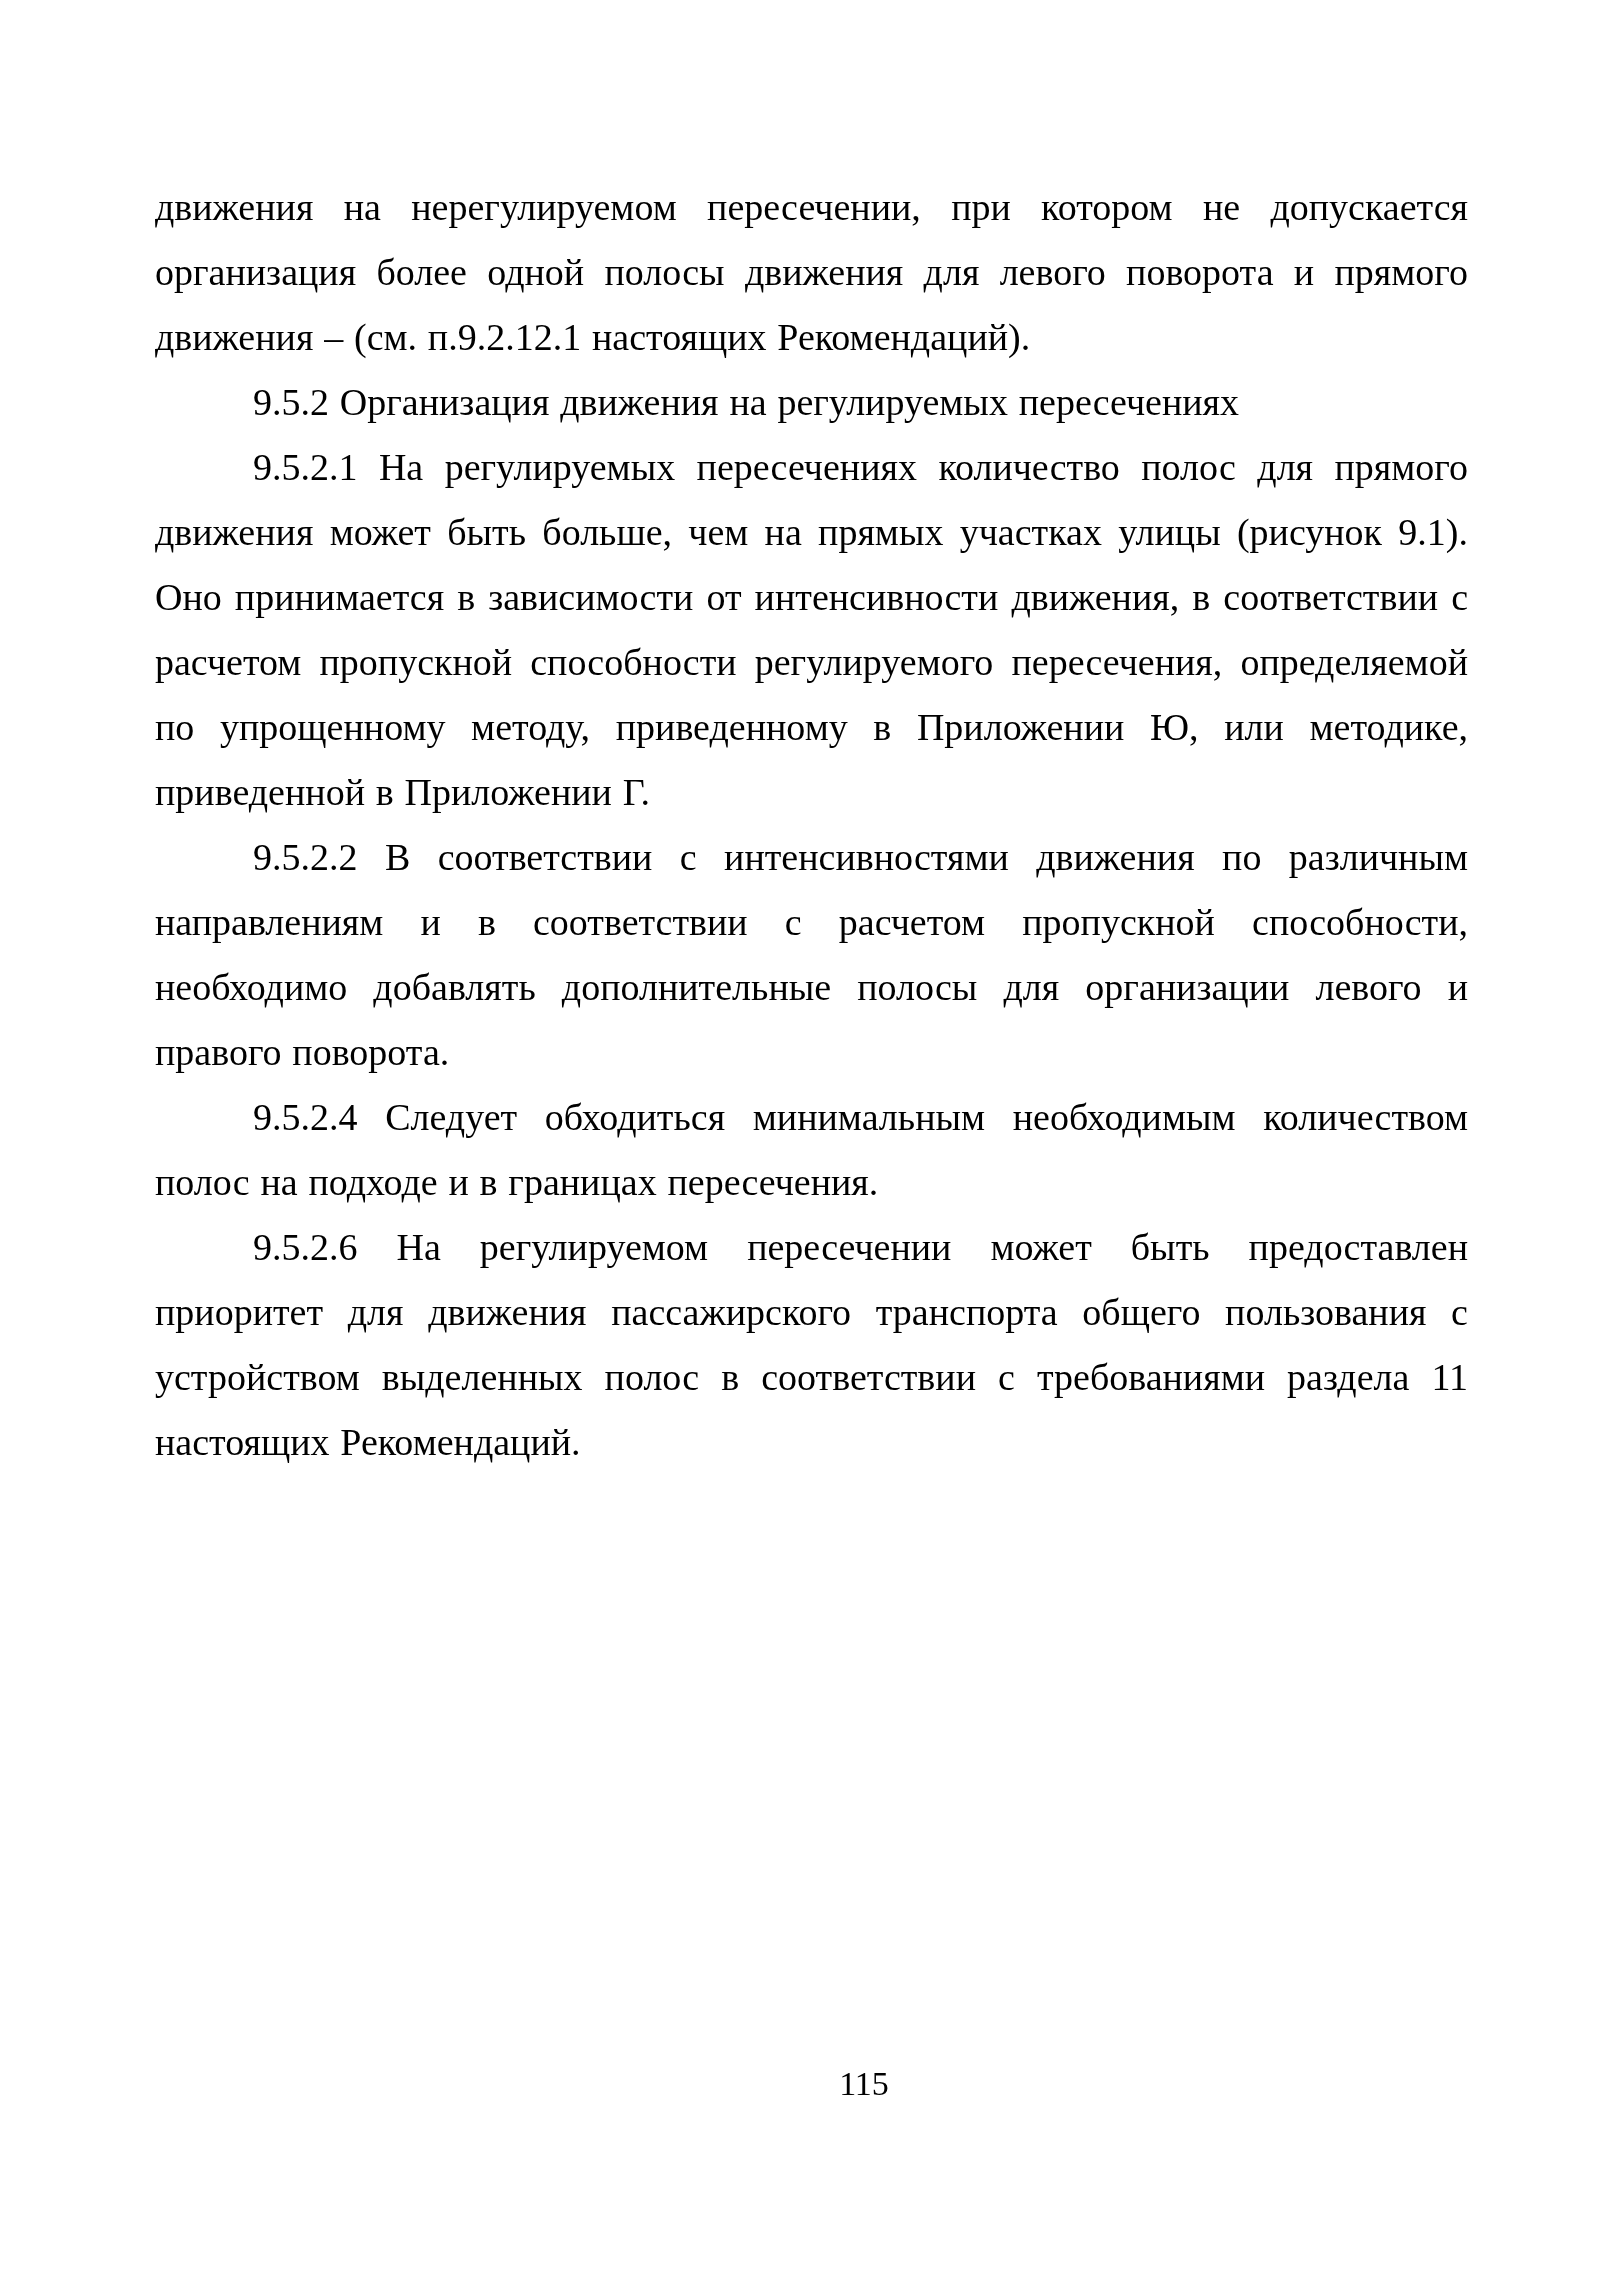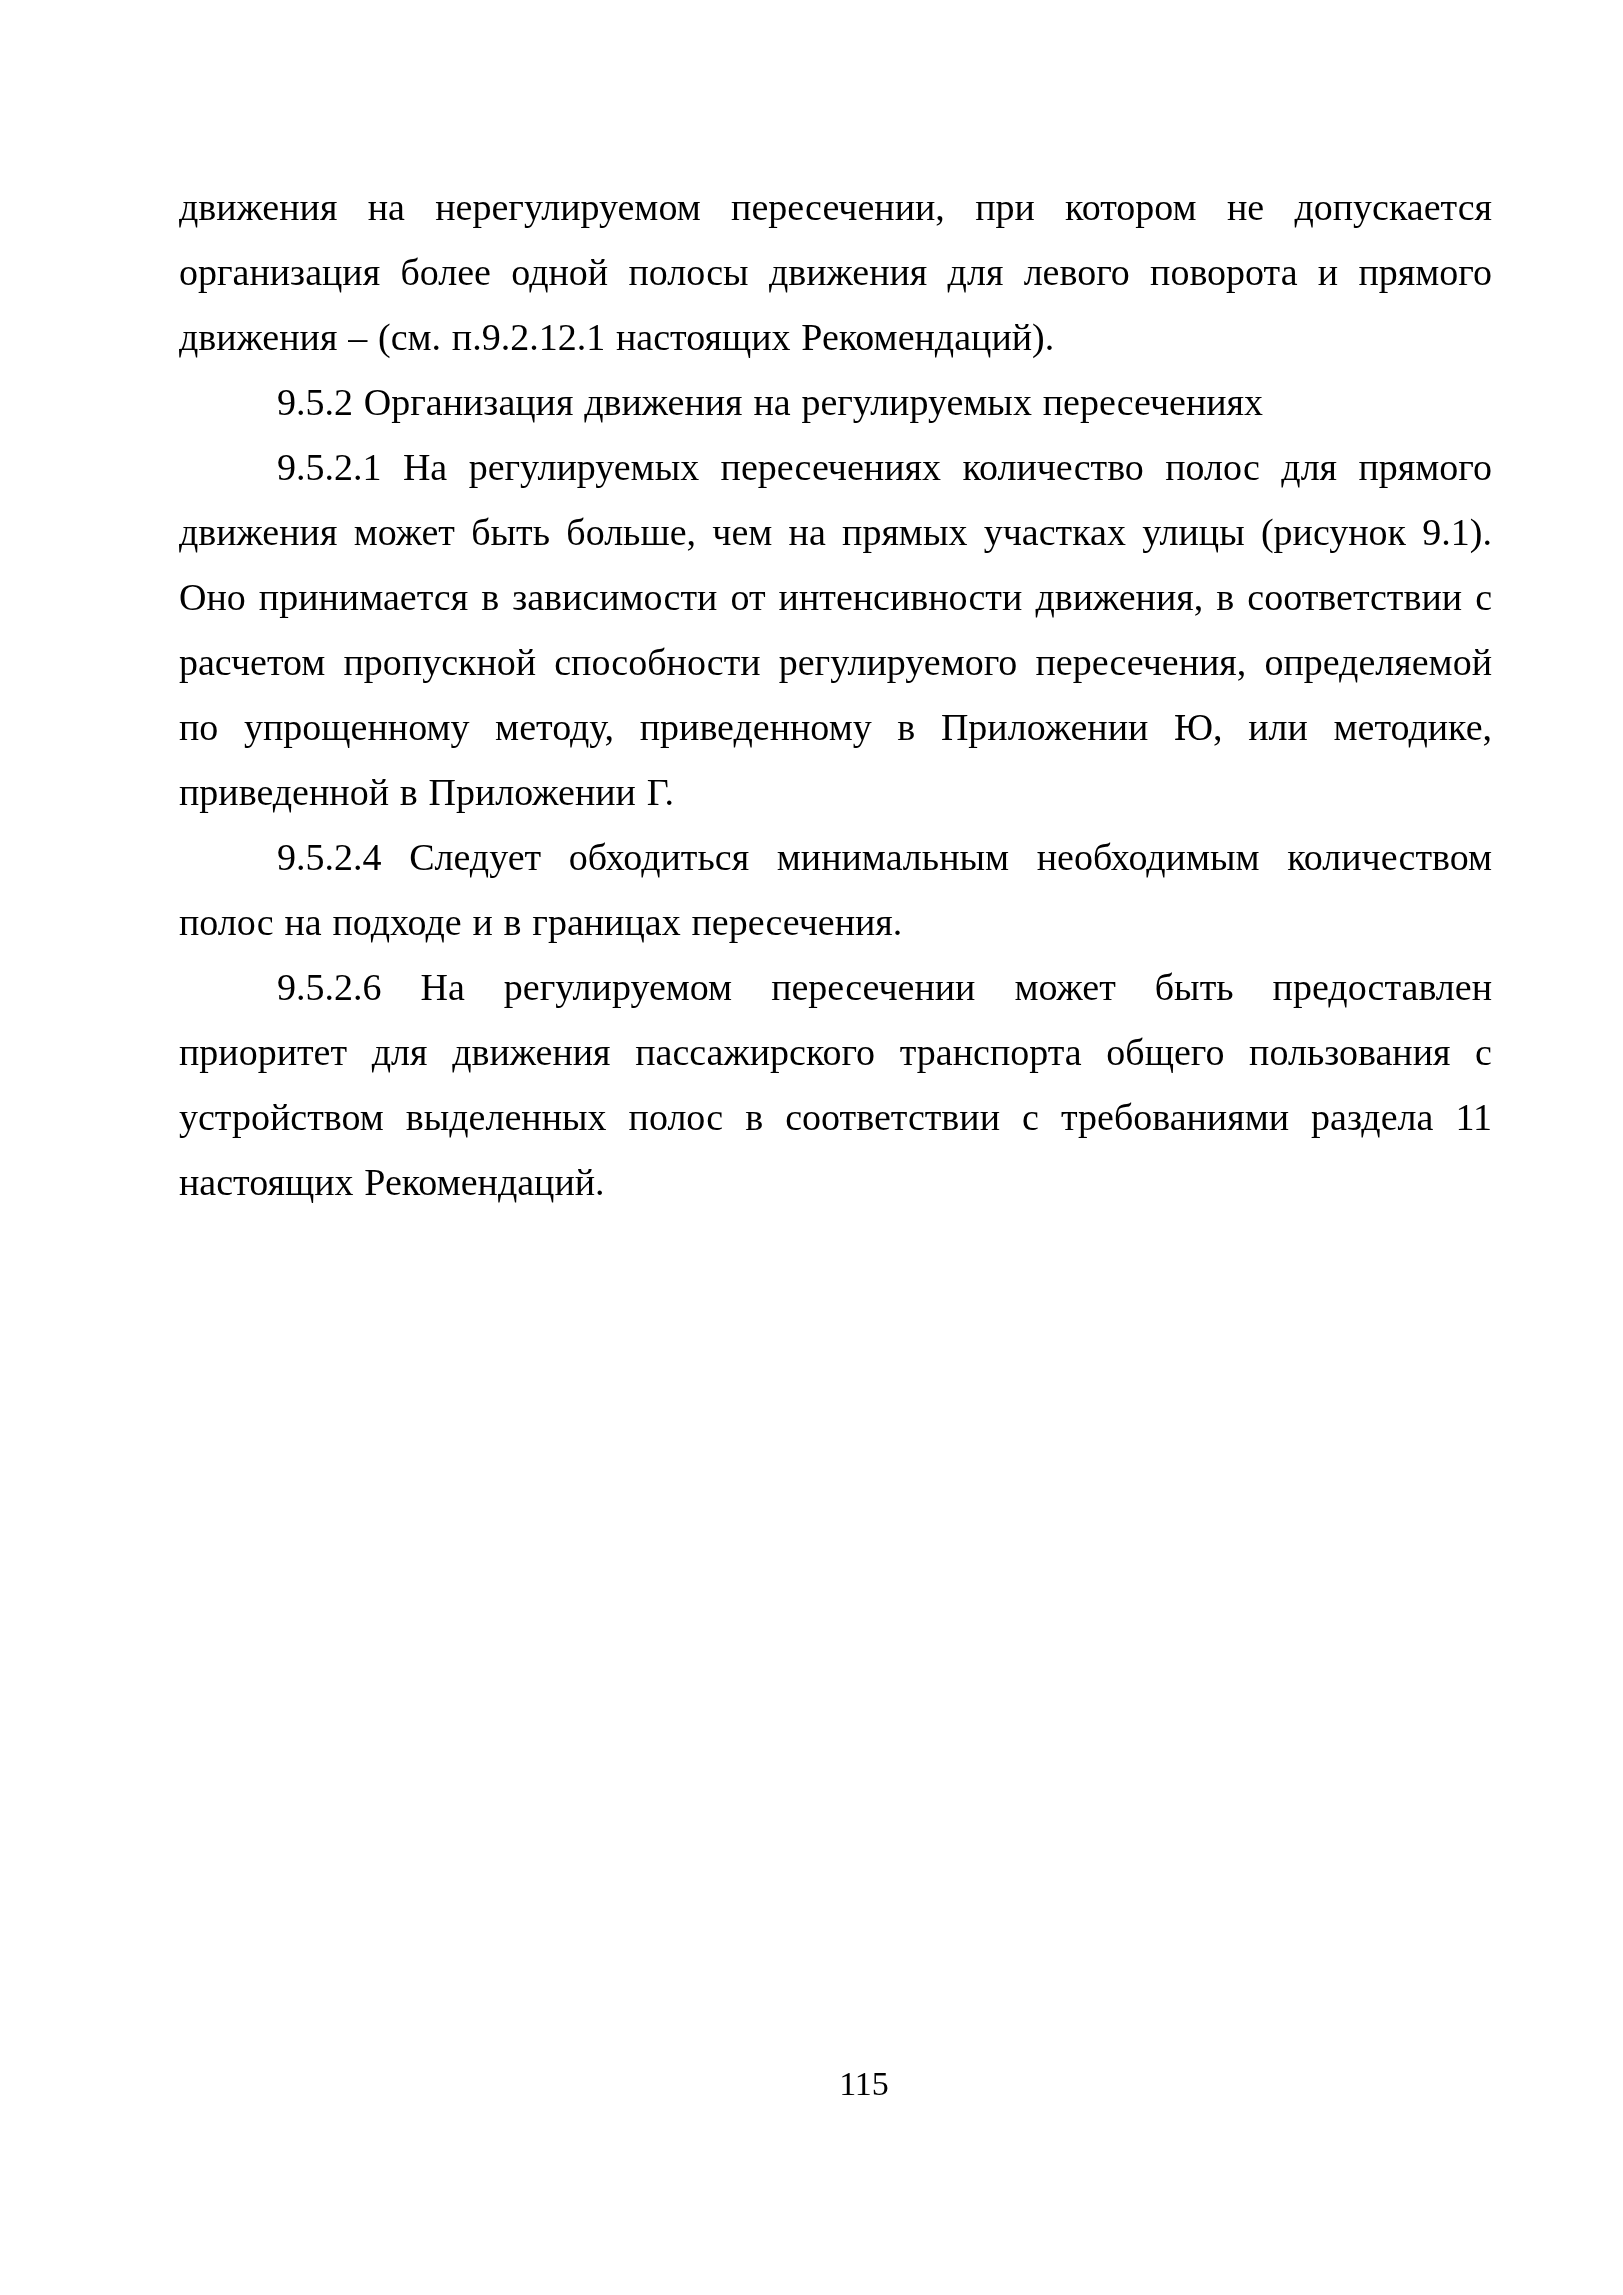--- a/index.html
+++ b/index.html
@@ -13,21 +13,20 @@
     height: 2295px;
     font-family: "Liberation Serif", "DejaVu Serif", serif;
     color: #000000;
     overflow: hidden;
   }
   .text-block {
     position: absolute;
     left: 155px;
     top: 175px;
     width: 1313px;
-    margin-left: 24px;
   }
   .text-block p {
     margin: 0;
     font-size: 38px;
     line-height: 65px;
     text-align: justify;
     text-indent: 98px;
     word-spacing: 1.3px;
   }
   .text-block p.continuation {
@@ -47,18 +46,19 @@
     white-space: nowrap;
   }
 </style>
 </head>
 <body>
 
 <div class="text-block">
   <p class="continuation">движения на нерегулируемом пересечении, при котором не допускается организация более одной полосы движения для левого поворота и прямого движения – (см. п.9.2.12.1 настоящих Рекомендаций).</p>
   <p class="heading">9.5.2 Организация движения на регулируемых пересечениях</p>
   <p>9.5.2.1 На регулируемых пересечениях количество полос для прямого движения может быть больше, чем на прямых участках улицы (рисунок 9.1). Оно принимается  в зависимости от интенсивности движения, в соответствии с расчетом пропускной способности регулируемого пересечения, определяемой по упрощенному методу, приведенному в Приложении Ю, или методике, приведенной в Приложении Г.</p>
+  <p>9.5.2.2 В соответствии с интенсивностями движения по различным направлениям и в соответствии с расчетом пропускной способности, необходимо добавлять дополнительные полосы для организации левого и правого поворота.</p>
   <p>9.5.2.4 Следует обходиться минимальным необходимым количеством полос на подходе и в границах пересечения.</p>
   <p>9.5.2.6 На регулируемом пересечении может быть предоставлен приоритет для движения пассажирского транспорта общего пользования с устройством выделенных полос в соответствии с требованиями раздела 11 настоящих Рекомендаций.</p>
 </div>
 
 <div class="page-number">115</div>
 
 
 </body></html>

